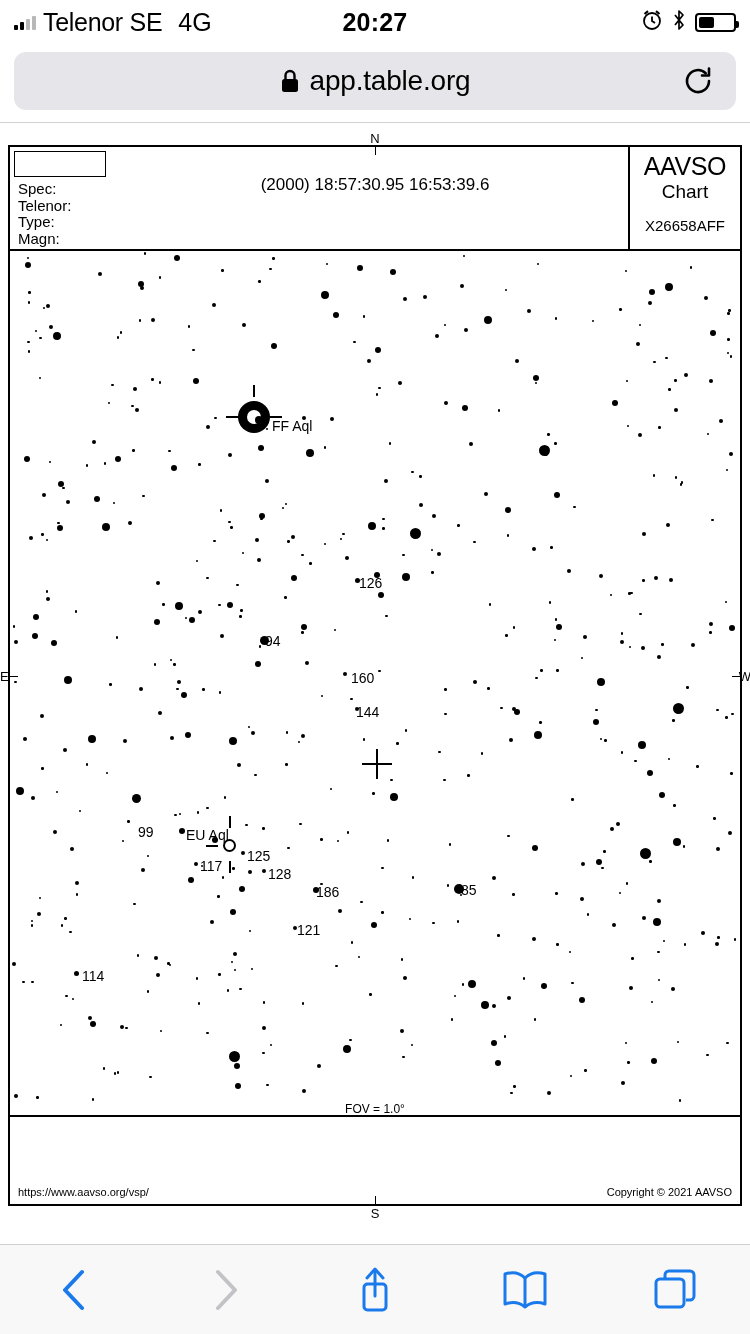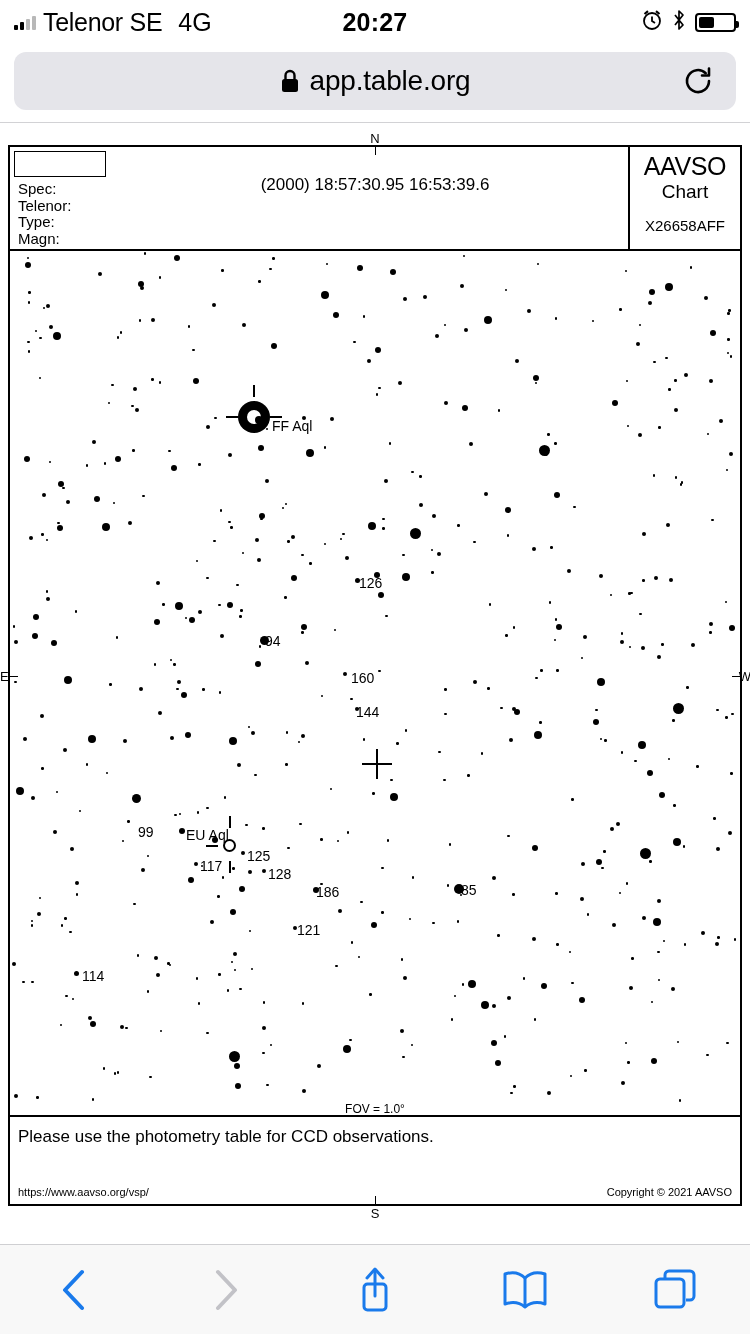--- a/index.html
+++ b/index.html
@@ -802,21 +802,20 @@
           <div class="star" style="left: 252px; top: 618px; width: 4px; height: 4px;"></div>
           <div class="star" style="left: 303px; top: 636px; width: 6px; height: 6px;"></div>
           <div class="star" style="left: 444px; top: 633px; width: 10px; height: 10px;"></div>
           <div class="star" style="left: 283px; top: 675px; width: 4px; height: 4px;"></div>
           <div class="star" style="left: 64px; top: 720px; width: 5px; height: 5px;"></div>
         </div>
     </div>
 
     <div class="fov">FOV = 1.0°</div>
     <div class="foot-sep"></div>
-    <div class="foot-note">Please use the photometry table for CCD observations.</div>
     <div class="foot-url">https://www.aavso.org/vsp/</div>
     <div class="foot-cr">Copyright © 2021 AAVSO</div>
   </div>
 </div>
 
 <div class="toolbar">
   <div class="tb-btn">
     <svg width="34" height="44" viewBox="0 0 34 44">
       <path d="M24 4 L7 22 L24 40" fill="none" stroke="#1a7aeb" stroke-width="4" stroke-linecap="round" stroke-linejoin="round"></path>
     </svg>

